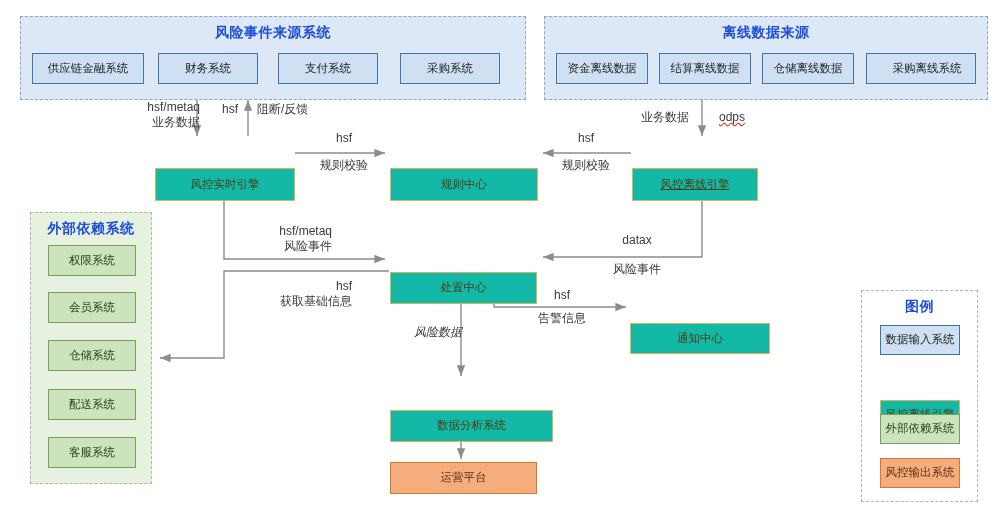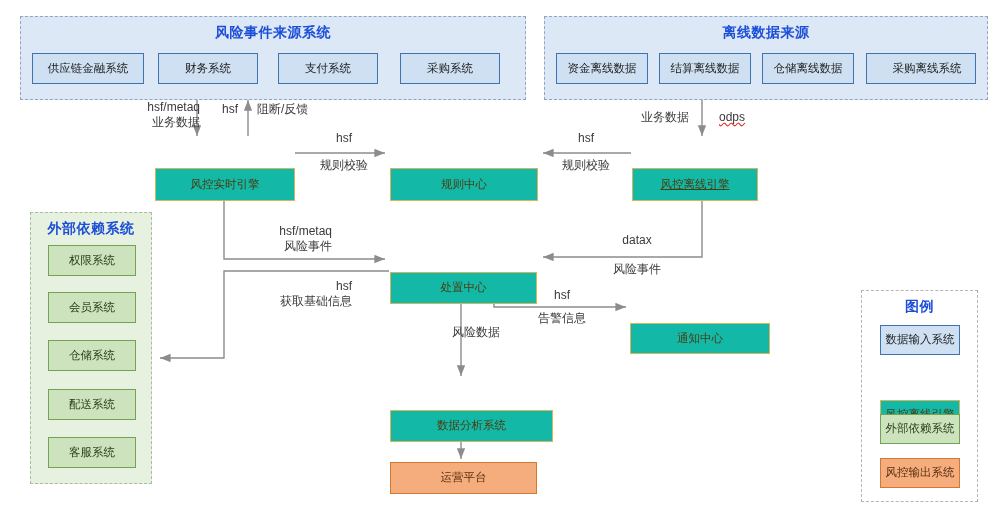--- a/index.html
+++ b/index.html
@@ -132,15 +132,15 @@
     <div>hsf</div>
     <div>获取基础信息</div>
   </div>
 
   <div class="elabel" style="left:599px;top:233px;width:76px;">datax</div>
   <div class="elabel" style="left:599px;top:262px;width:76px;">风险事件</div>
 
   <div class="elabel" style="left:527px;top:288px;width:70px;">hsf</div>
   <div class="elabel" style="left:527px;top:311px;width:70px;">告警信息</div>
 
-  <div class="elabel" style="left:434px;top:325px;width:84px;">风险数据</div>
+  <div class="elabel" style="left:396px;top:325px;width:84px;font-style:italic;">风险数据</div>
 
 </div>
 
 </body></html>

